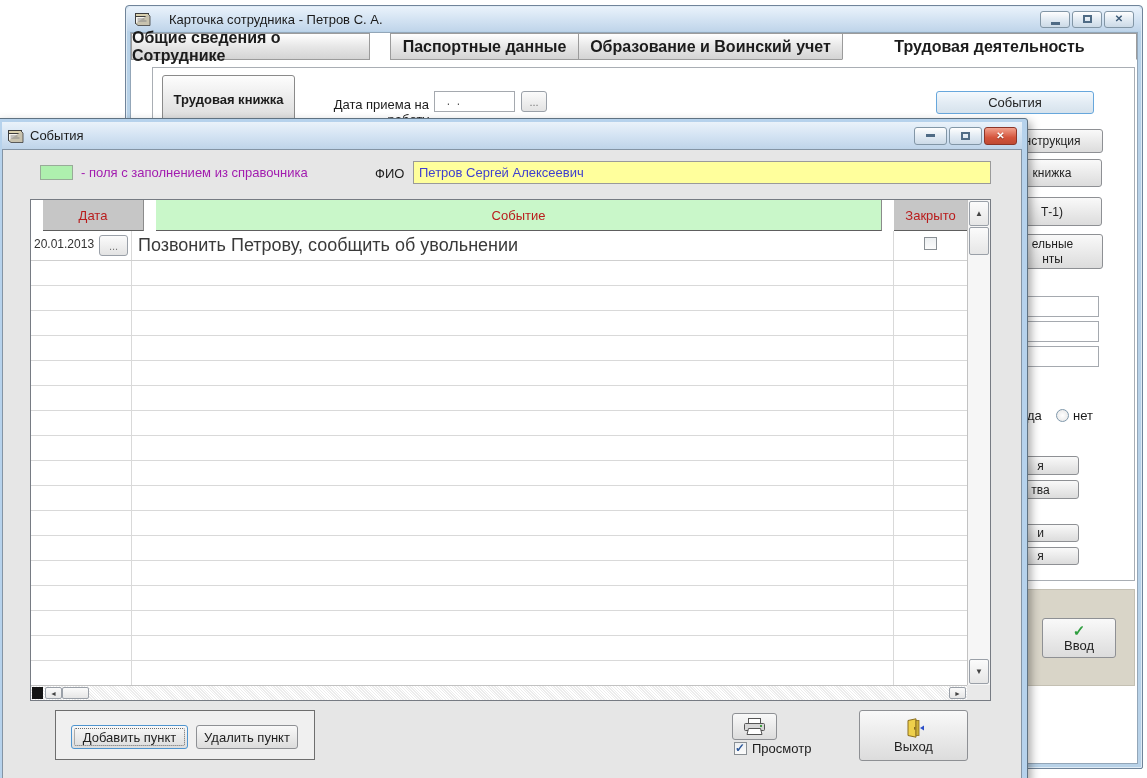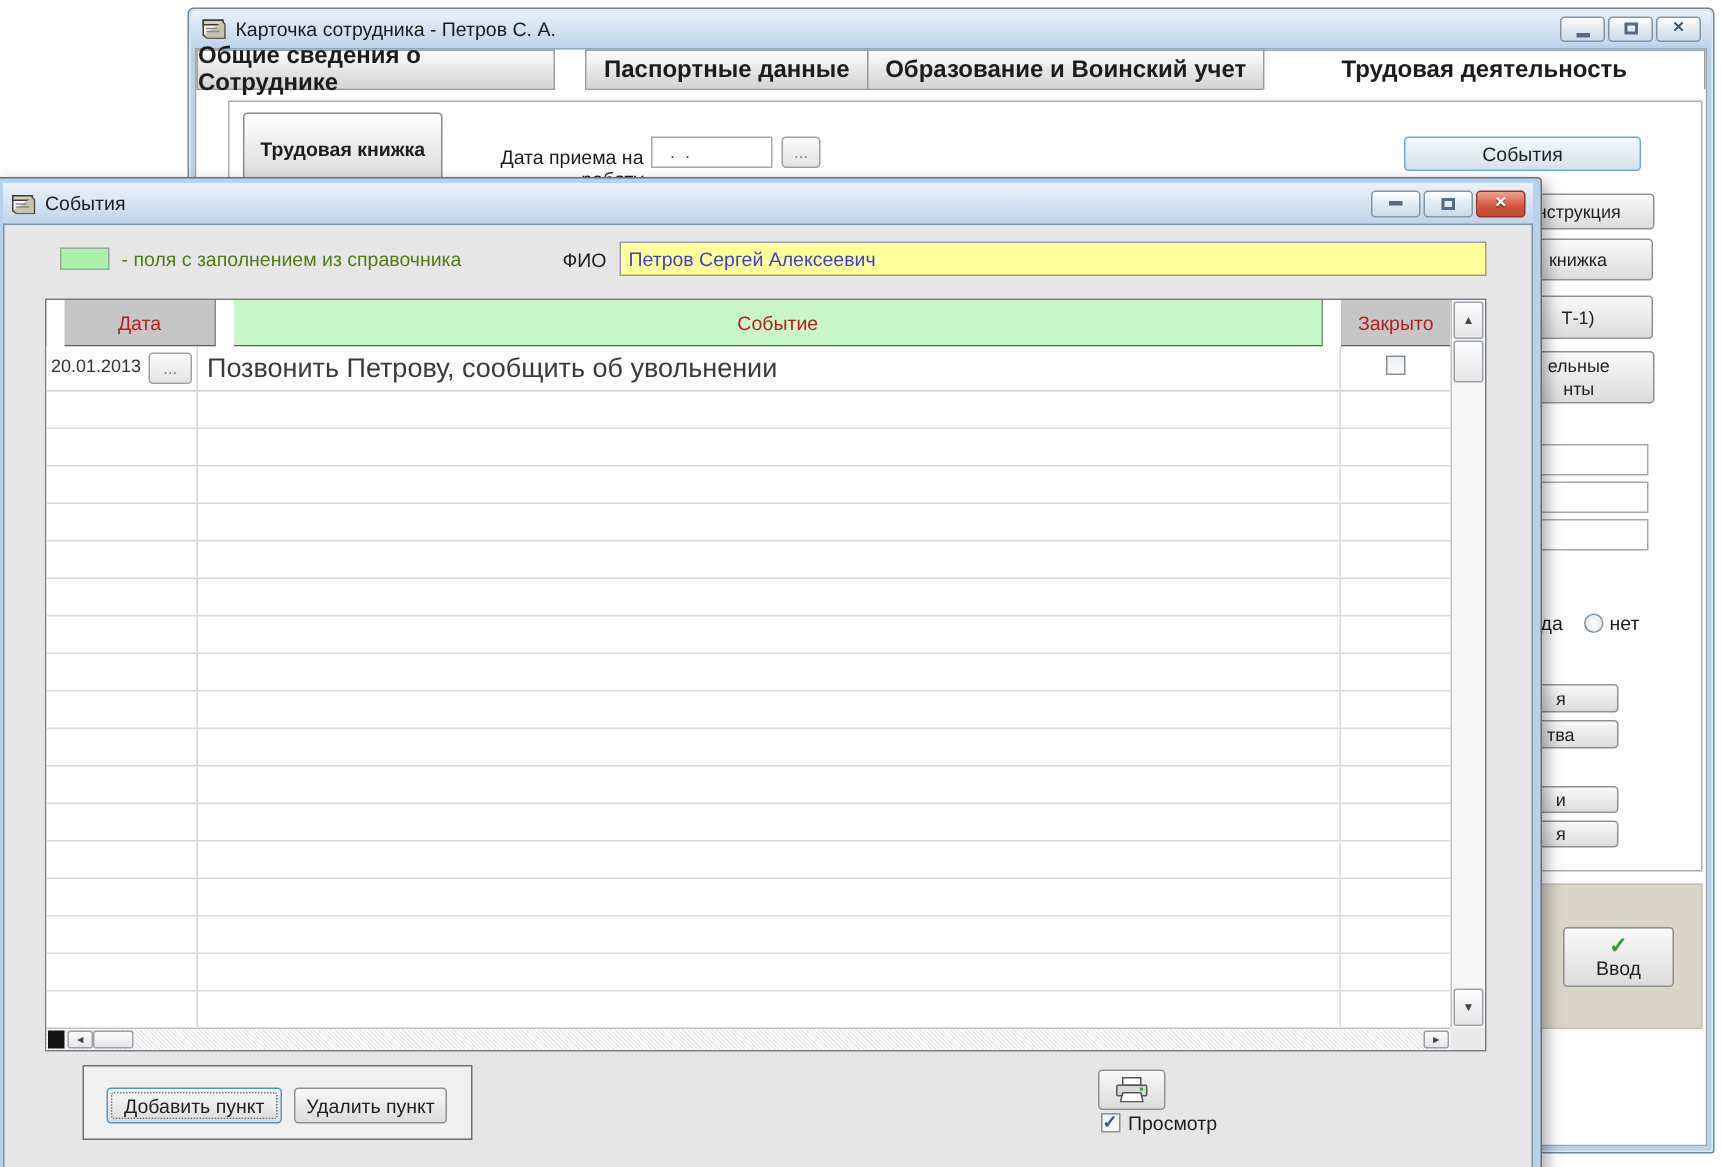--- a/index.html
+++ b/index.html
@@ -13,21 +13,21 @@
        font-size:13px;color:#1f1f1f;cursor:default;}
   .txt{background:#fff;border:1px solid #a5a9af;font-size:12px;color:#555;
        padding:2px 0 0 5px;white-space:pre;}
   .abs{position:absolute;}
 
   
   .main-win{position:absolute;left:125px;top:5px;width:1018px;height:764px;
             background:#b8d2e8;border:1px solid #70849a;border-radius:4px 4px 2px 2px;
             box-shadow:inset 0 0 0 1px rgba(255,255,255,.55);}
   .main-titlebar{position:absolute;left:1px;top:1px;right:1px;height:24px;display:flex;
-            align-items:center;gap:6px;padding:0 7px;
+            align-items:center;gap:18px;padding:0 7px;
             background:linear-gradient(#e9f2fb,#d2e2f2 55%,#c0d5ea);border-radius:3px 3px 0 0;}
   .main-title{font-size:13px;color:#1a1a1a;flex:1;}
   .winbtns{display:flex;gap:2px;}
   .wbtn{width:30px;height:17px;border:1px solid #8296a6;border-radius:3px;
         background:linear-gradient(#fefefe,#e2ebf3 50%,#ccdae7);
         display:flex;align-items:center;justify-content:center;color:#3c5a77;}
   .glyph-min{width:9px;height:3px;background:#4f6b85;margin-top:8px;}
   .glyph-max{width:9px;height:8px;border:2px solid #4f6b85;}
   .glyph-x{font-size:10px;font-weight:bold;line-height:1;}
   .main-client{position:absolute;left:4px;top:26px;right:4px;bottom:4px;background:#fff;
@@ -80,21 +80,21 @@
   .dwbtn{width:33px;height:18px;border:1px solid #8296a6;border-radius:3px;
          background:linear-gradient(#fefefe,#e2ebf3 50%,#ccdae7);
          display:flex;align-items:center;justify-content:center;color:#3c5a77;}
   .dwbtn.close{background:linear-gradient(#f2a18d,#d4543c 60%,#bf4a33);border-color:#8c3528;
          color:#fff;text-shadow:0 1px 1px rgba(0,0,0,.4);}
   .dlg-client{position:absolute;left:5px;top:30px;right:5px;bottom:0;background:#e6e6e6;
               border:1px solid #8494a4;border-bottom:none;}
 
   .legend-swatch{position:absolute;left:37px;top:15px;width:33px;height:15px;
                  background:#aef0ae;border:1px solid #98ab98;}
-  .legend-text{position:absolute;left:78px;top:15px;font-size:13px;color:#4d7c0f;}
+  .legend-text{position:absolute;left:78px;top:15px;font-size:13px;color:#a21caf;}
   .fio-label{position:absolute;left:372px;top:16px;font-size:13px;}
   .fio-input{position:absolute;left:410px;top:11px;width:578px;height:23px;background:#ffff9c;
              border:1px solid #9a9a9a;font-size:13px;color:#3f3fcf;display:flex;
              align-items:center;padding-left:5px;}
 
   
   .etable{position:absolute;left:27px;top:49px;width:961px;height:502px;background:#fff;
           border:1px solid #767b83;}
   .thead{position:absolute;left:0;top:0;right:23px;height:31px;display:flex;}
   .th{display:flex;align-items:center;justify-content:center;font-size:13px;color:#b91c1c;
@@ -387,14 +387,24 @@
       <svg width="23" height="17" viewBox="0 0 23 17">
         <rect x="5.5" y="0.5" width="12" height="5" fill="#ffffff" stroke="#555"></rect>
         <rect x="1.5" y="5.5" width="20" height="7" rx="1" fill="#d6d6d6" stroke="#555"></rect>
         <rect x="17" y="7" width="2" height="2" fill="#3f9e3f"></rect>
         <path d="M5.5 10.5 h12 l1.5 6 h-15 z" fill="#ffffff" stroke="#555"></path>
       </svg>
     </div>
     <span class="cbox preview-box checked"></span>
     <div class="preview-label">Просмотр</div>
 
+    <div class="exit-btn btn">
+      <svg width="20" height="20" viewBox="0 0 20 20">
+        <path d="M4 2.5 L12 0.8 L12 19.2 L4 17.5 Z" fill="#eed04b" stroke="#8a6d1f"></path>
+        <rect x="12" y="2.5" width="3" height="15" fill="#cbb038" stroke="#8a6d1f" stroke-width="0.8"></rect>
+        <rect x="10" y="9" width="1.4" height="2.6" fill="#8a6d1f"></rect>
+        <path d="M20 7.5 L16 10 L20 12.5 Z" fill="#2d50c8"></path>
+        <rect x="18.6" y="9.2" width="1.4" height="1.6" fill="#2d50c8"></rect>
+      </svg>
+      <span>Выход</span>
+    </div>
   </div>
 </div>
 
 </body></html>

